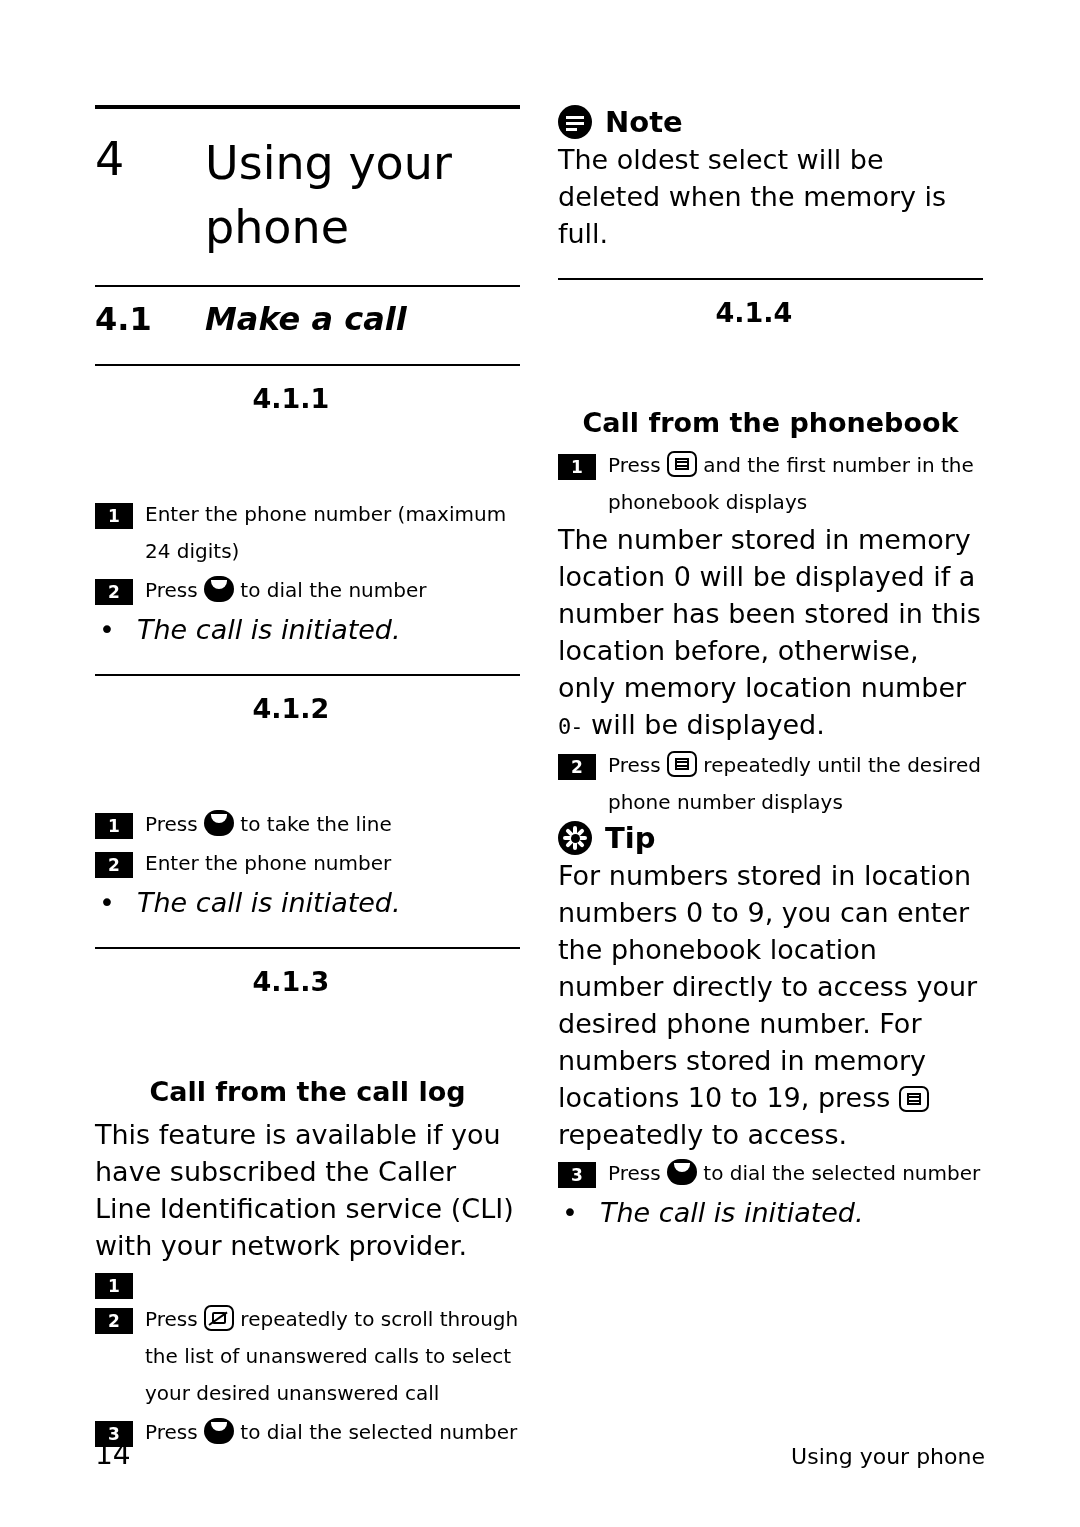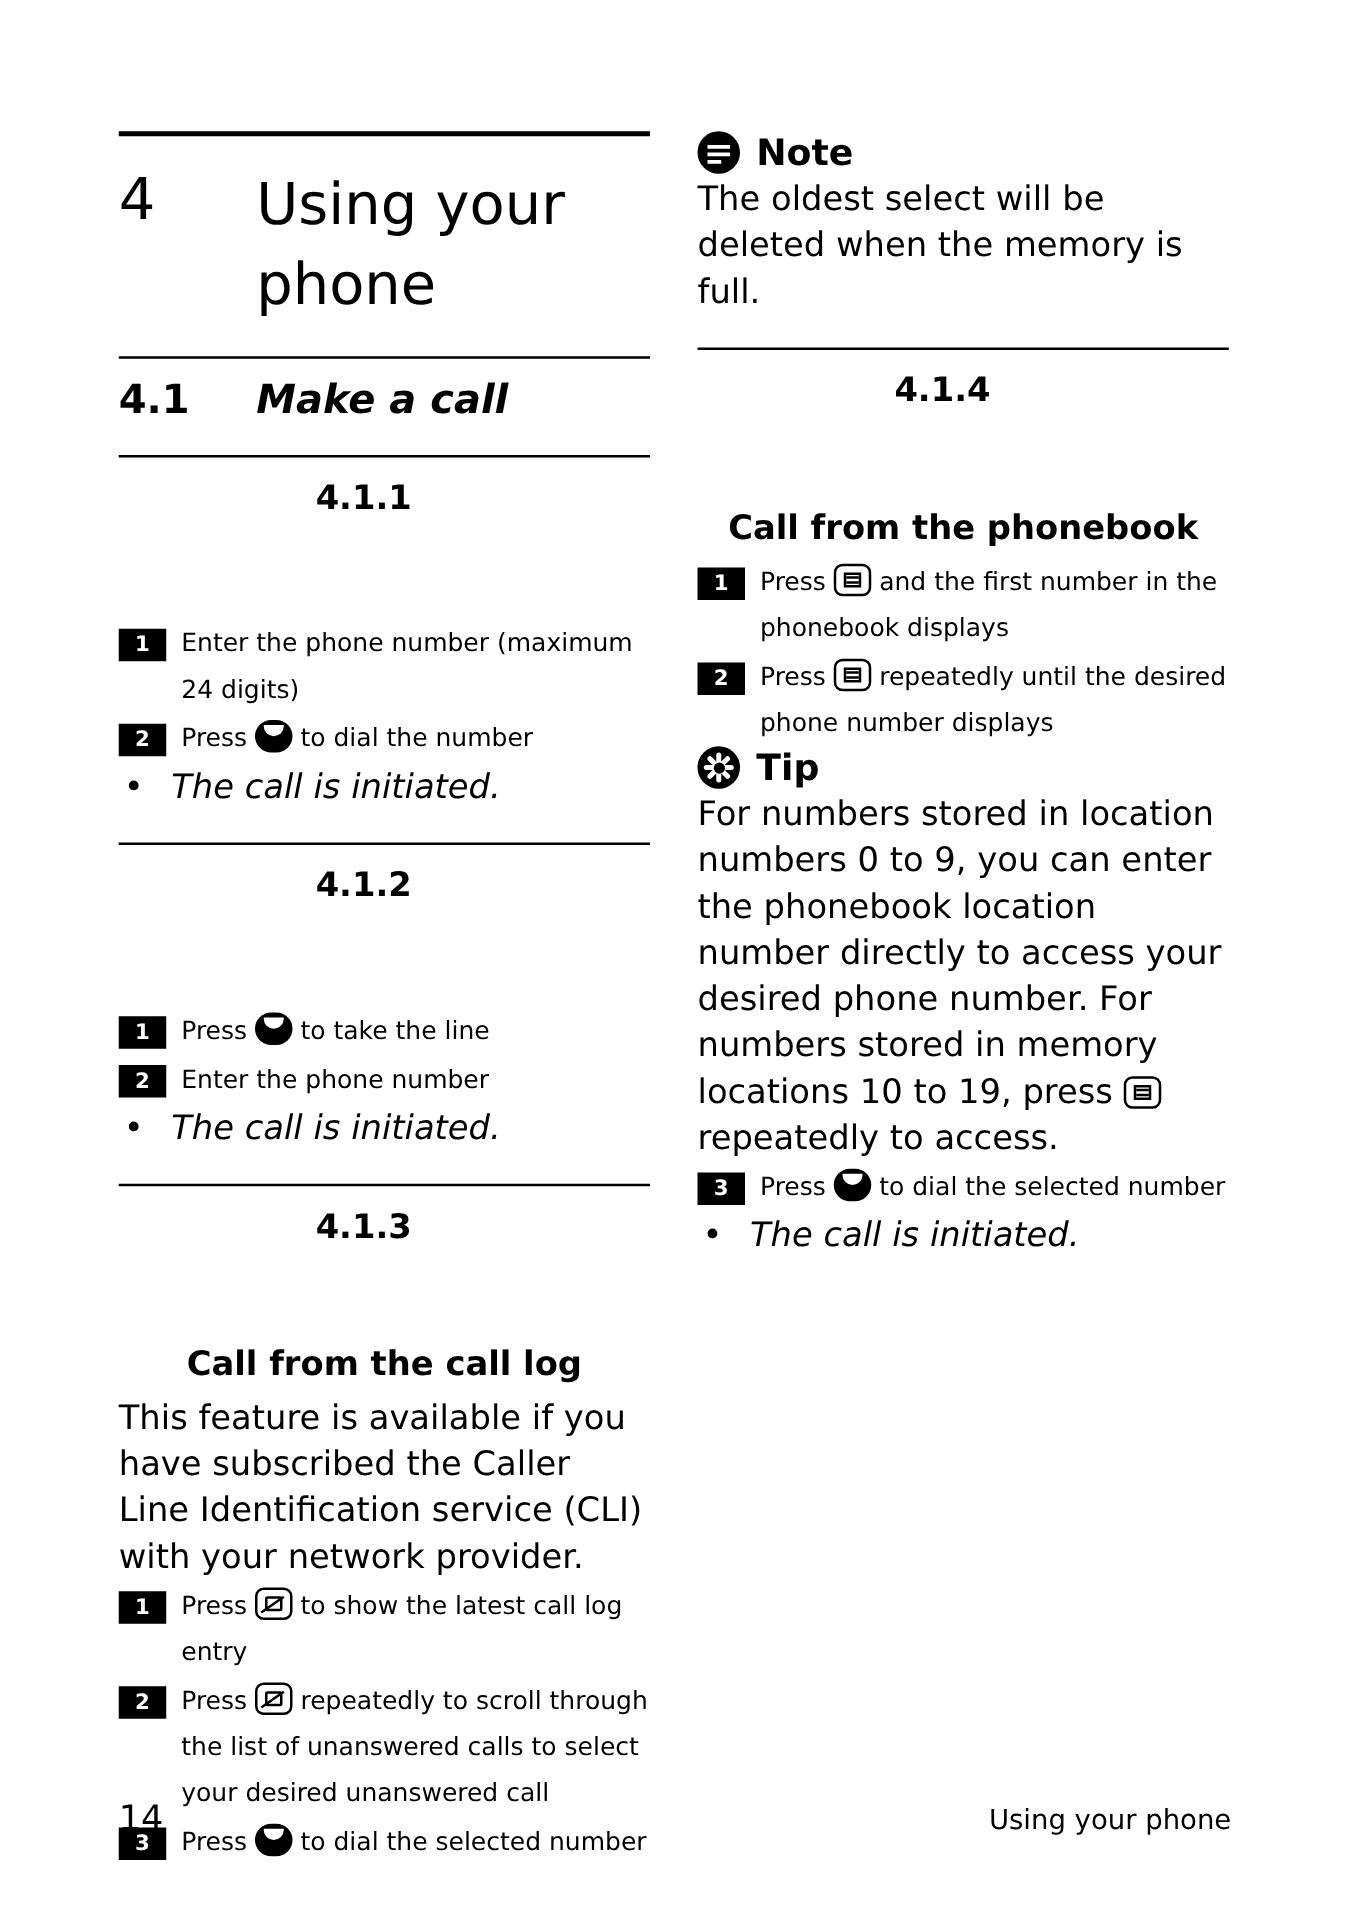--- a/index.html
+++ b/index.html
@@ -356,25 +356,20 @@
 
     <div class="sec-sub">
       <div class="num">4.1.3</div>
       <div class="ttl">Call from the call log</div>
     </div>
 
     <p class="body">This feature is available if you have subscribed the Caller Line Identification service (CLI) with your network provider.</p>
 
     <div class="step">
       <div class="step-num">1</div>
-      <div class="step-txt">
-        <span>Press</span>
-        <span class="keyicon key-box key-calllog"><span class="inner2"></span><span class="slash"></span></span>
-        <span>to show the latest call log entry</span>
-      </div>
     </div>
 
     <div class="step">
       <div class="step-num">2</div>
       <div class="step-txt">
         <span>Press</span>
         <span class="keyicon key-box key-calllog"><span class="inner2"></span><span class="slash"></span></span>
         <span>repeatedly to scroll through the list of unanswered calls to select your desired unanswered call</span>
       </div>
     </div>
@@ -411,20 +406,25 @@
 
     <div class="step">
       <div class="step-num">1</div>
       <div class="step-txt">
         <span>Press</span>
         <span class="keyicon key-box"><span class="inner"></span><span class="bar"></span><span class="bar2"></span></span>
         <span>and the first number in the phonebook displays</span>
       </div>
     </div>
 
+    <p class="body">
+      <span>The number stored in memory location 0 will be displayed if a number has been stored in this location before, otherwise, only memory location number</span>
+      <span class="lcd-digit">0-</span>
+      <span>will be displayed.</span>
+    </p>
 
     <div class="step">
       <div class="step-num">2</div>
       <div class="step-txt">
         <span>Press</span>
         <span class="keyicon key-box"><span class="inner"></span><span class="bar"></span><span class="bar2"></span></span>
         <span>repeatedly until the desired phone number displays</span>
       </div>
     </div>
 

